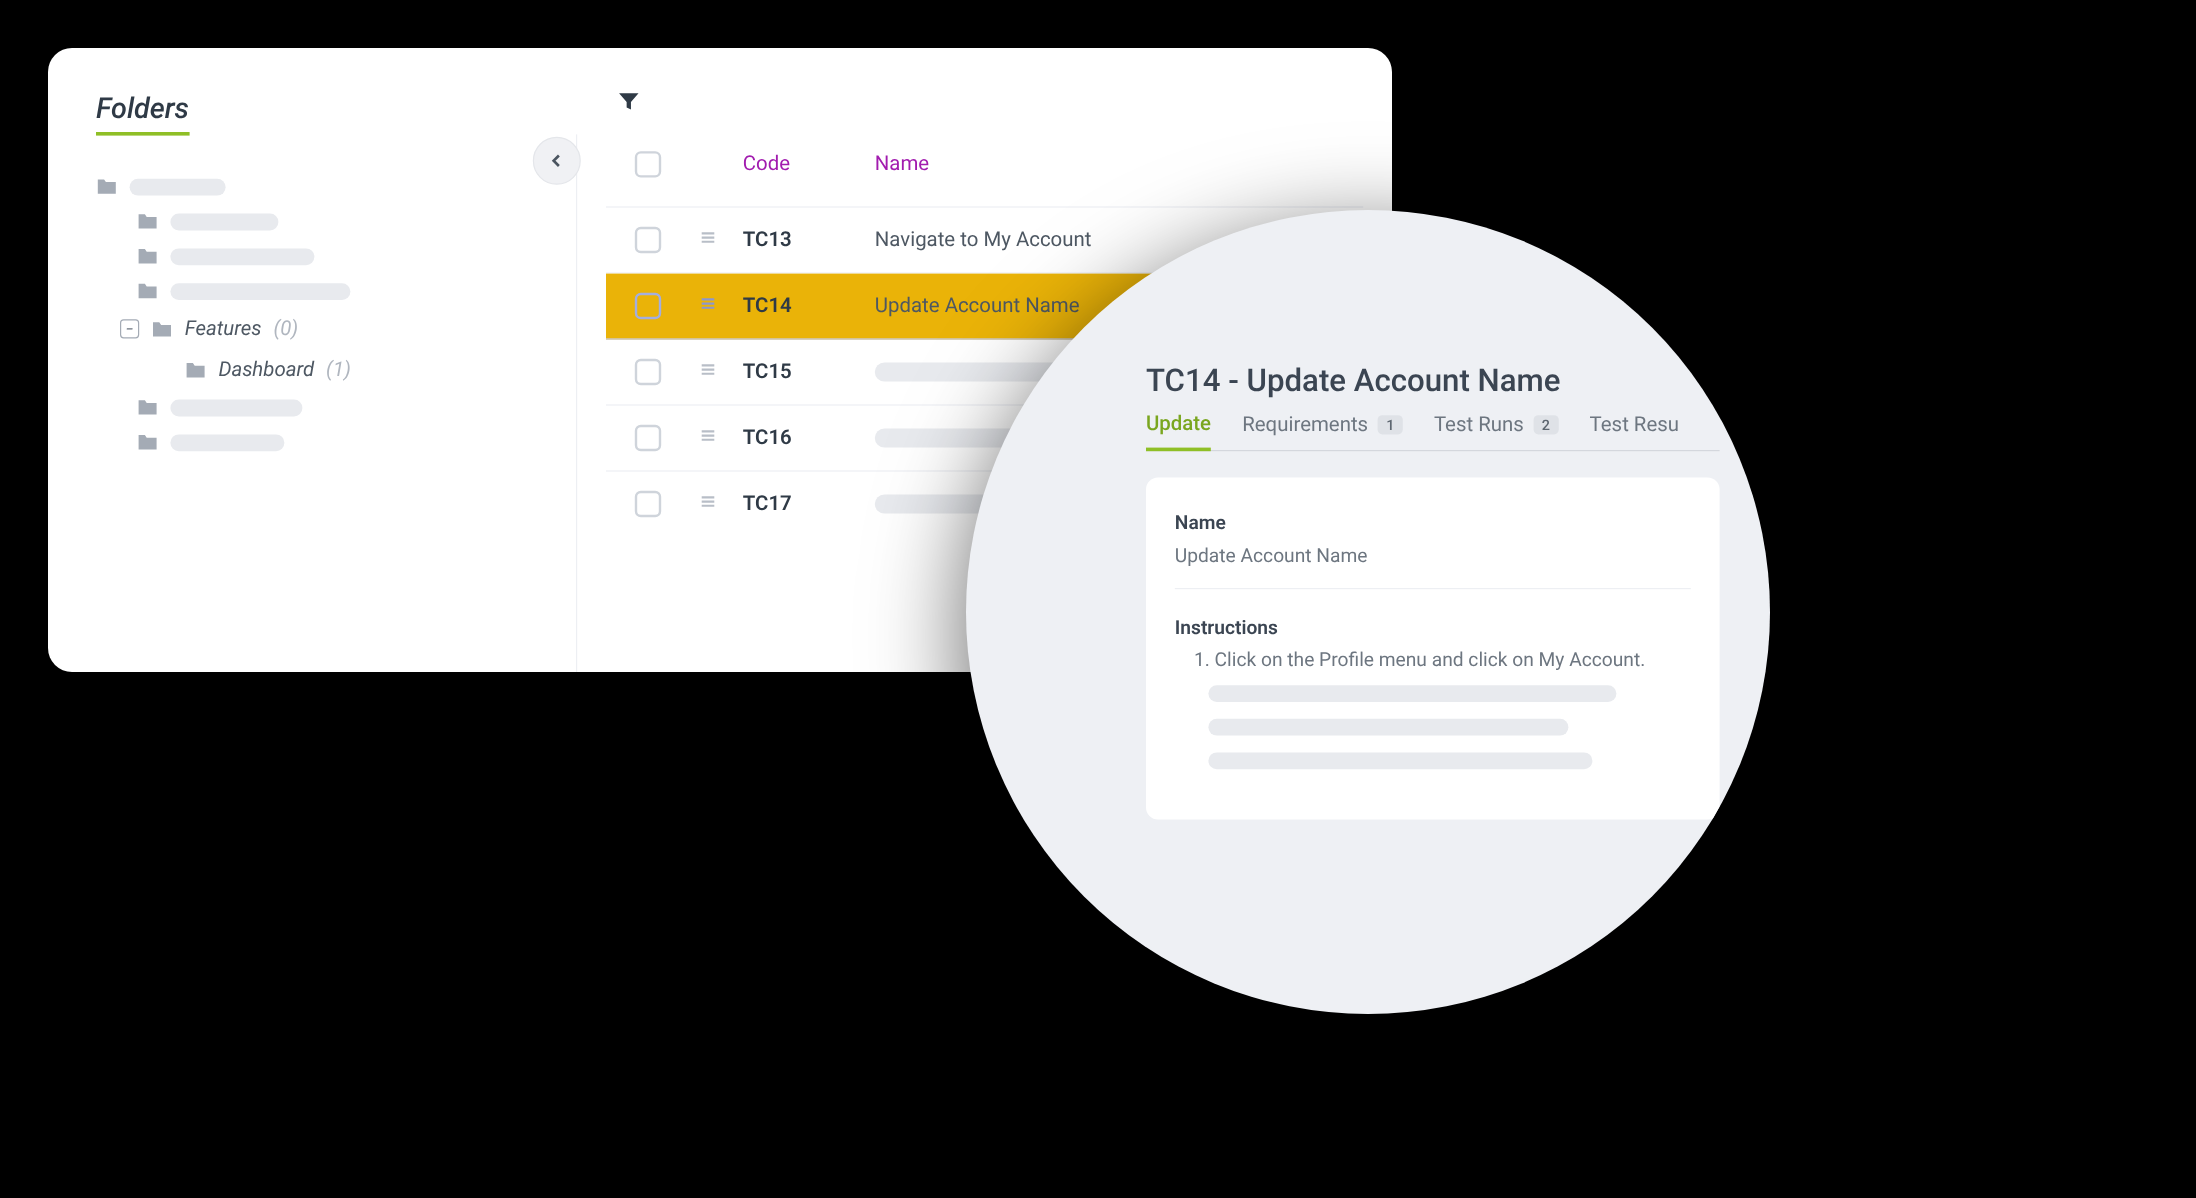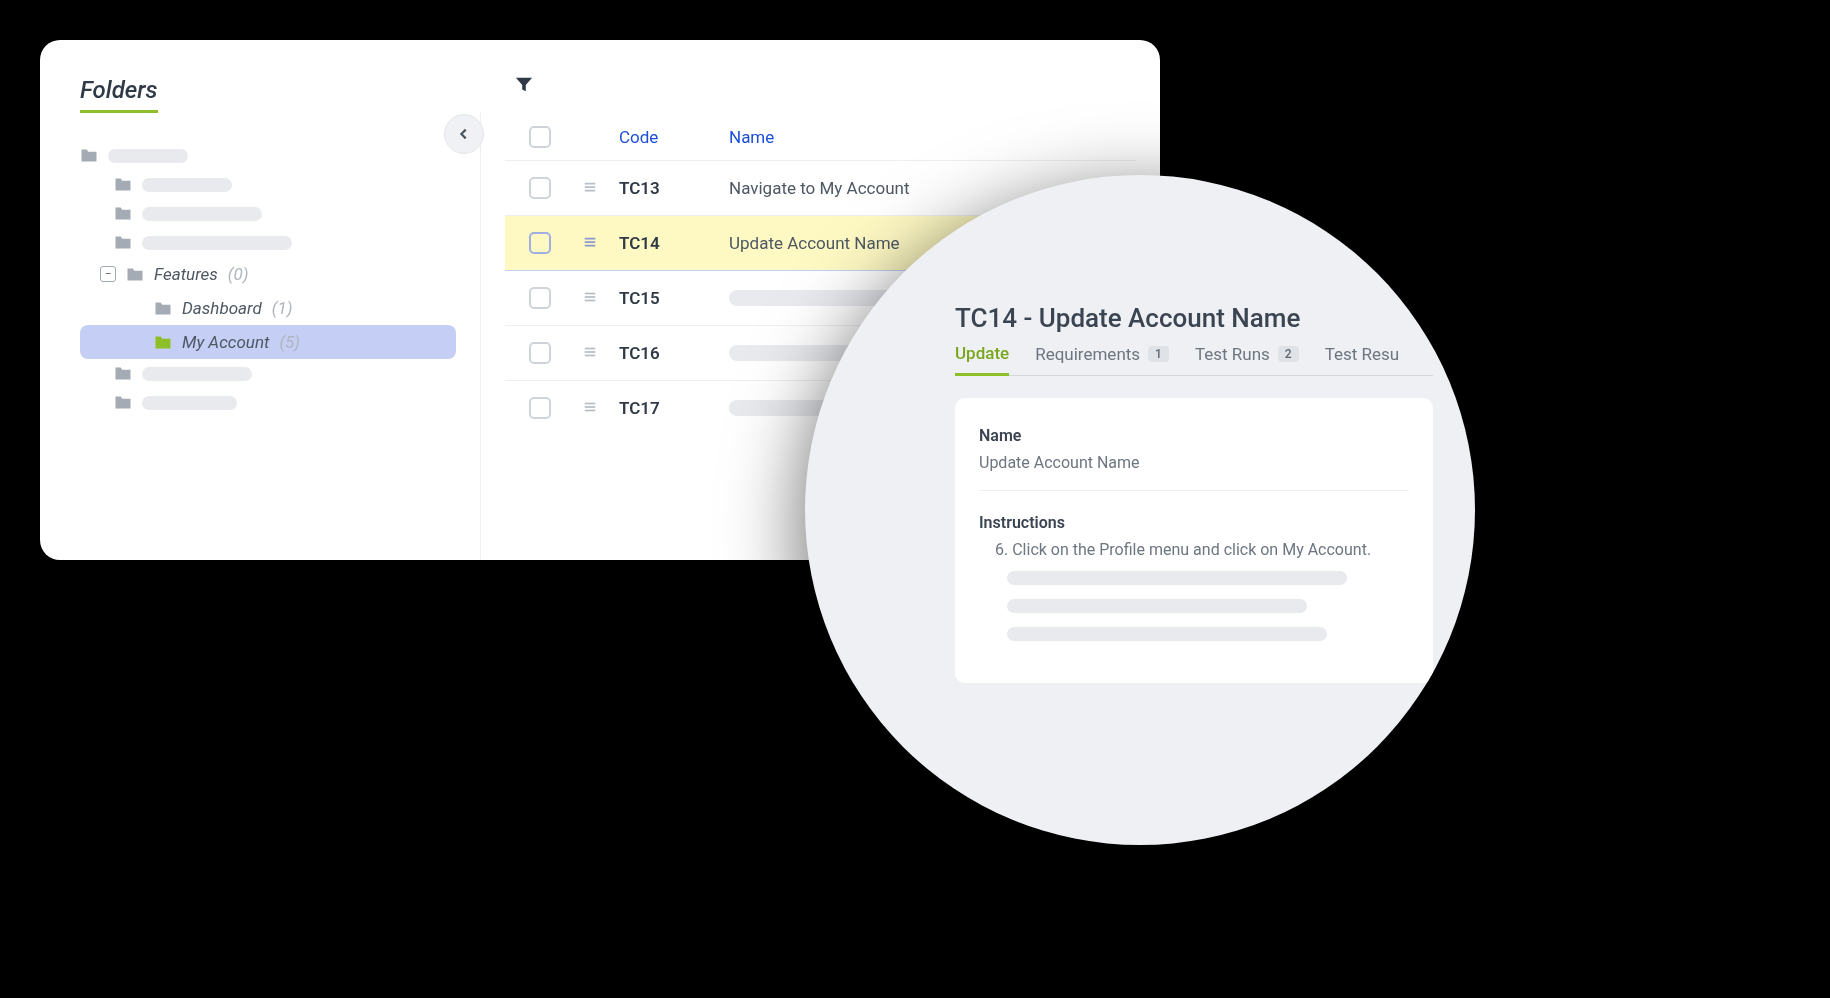--- a/index.html
+++ b/index.html
@@ -95,40 +95,40 @@
 
   .filter-icon {
     margin-bottom: 28px;
     margin-left: 10px;
   }
   .filter-icon svg { width: 18px; height: 18px; fill: #2f3a46; }
 
   .table-header {
     display: flex;
     align-items: center;
-    padding: 0 0 12px 24px;
+    padding: 0 0 24px 24px;
     border-bottom: 1px solid #edeff3;
-    color: #1d4ed8;
+    color: #a21caf;
     font-size: 17px;
   }
   .col-check { width: 54px; }
   .col-drag { width: 36px; }
   .col-code { width: 110px; }
   .col-name { flex: 1; }
 
   .table-row {
     display: flex;
     align-items: center;
     padding: 16px 0 16px 24px;
     border-bottom: 1px solid #edeff3;
     font-size: 17px;
     color: #4e5863;
   }
   .table-row.selected {
-    background: #fef9c3;
+    background: #eab308;
     border-bottom: 1px solid #c5cef4;
   }
   .table-row.selected .code { color: #2f3a46; }
 
   .checkbox {
     width: 22px; height: 22px; border: 2px solid #cfd4db; border-radius: 5px;
   }
   .drag-handle svg { width: 14px; height: 14px; stroke: #b8bec7; stroke-width:2; }
   .code { font-weight: 600; color: #2f3a46; }
   .row-skel { height: 16px; background: #e8eaee; border-radius: 8px; width: 180px; }
@@ -258,27 +258,20 @@
         <span class="tree-label">Features</span>
         <span class="tree-count">(0)</span>
       </div>
       <div class="tree-row indent-3">
         <svg class="folder-icon" viewBox="0 0 24 20">
             <path d="M2 2h7l2 3h11v13H2z"></path>
           </svg>
         <span class="tree-label">Dashboard</span>
         <span class="tree-count">(1)</span>
       </div>
-      <div class="tree-row indent-3 selected">
-        <svg class="folder-icon" viewBox="0 0 24 20">
-            <path d="M2 2h7l2 3h11v13H2z"></path>
-          </svg>
-        <span class="tree-label">My Account</span>
-        <span class="tree-count">(5)</span>
-      </div>
       <div class="tree-row indent-1">
         <svg class="folder-icon" viewBox="0 0 24 20">
             <path d="M2 2h7l2 3h11v13H2z"></path>
           </svg>
         <div class="skel" style="width:110px"></div>
       </div>
       <div class="tree-row indent-1">
         <svg class="folder-icon" viewBox="0 0 24 20">
             <path d="M2 2h7l2 3h11v13H2z"></path>
           </svg>
@@ -397,19 +390,19 @@
       <div class="tab">
           <span>Test Resu</span>
         </div>
     </div>
 
     <div class="detail-card">
       <div class="field-label">Name</div>
       <div class="field-value">Update Account Name</div>
 
       <div class="field-label">Instructions</div>
-      <div class="instruction-line">6. Click on the Profile menu and click on My Account.</div>
+      <div class="instruction-line">1. Click on the Profile menu and click on My Account.</div>
       <div class="detail-skel" style="width:340px"></div>
       <div class="detail-skel" style="width:300px"></div>
       <div class="detail-skel" style="width:320px"></div>
     </div>
   </div>
 </div>
 
 </body></html>

